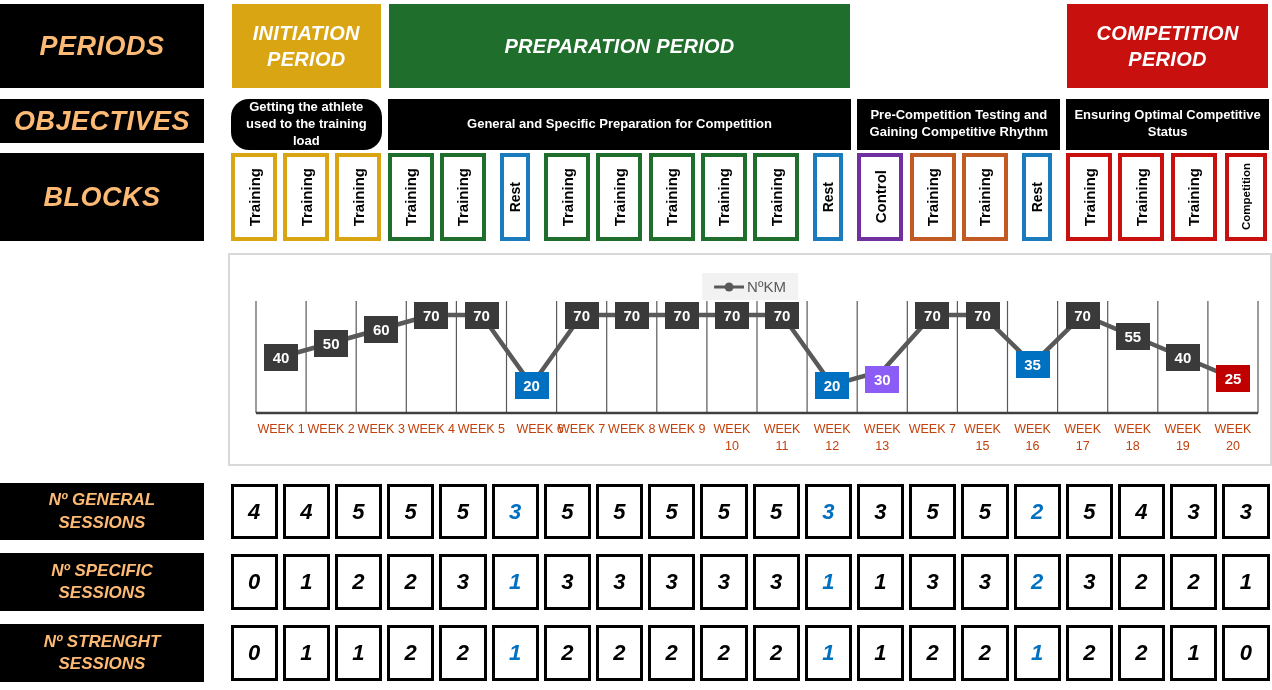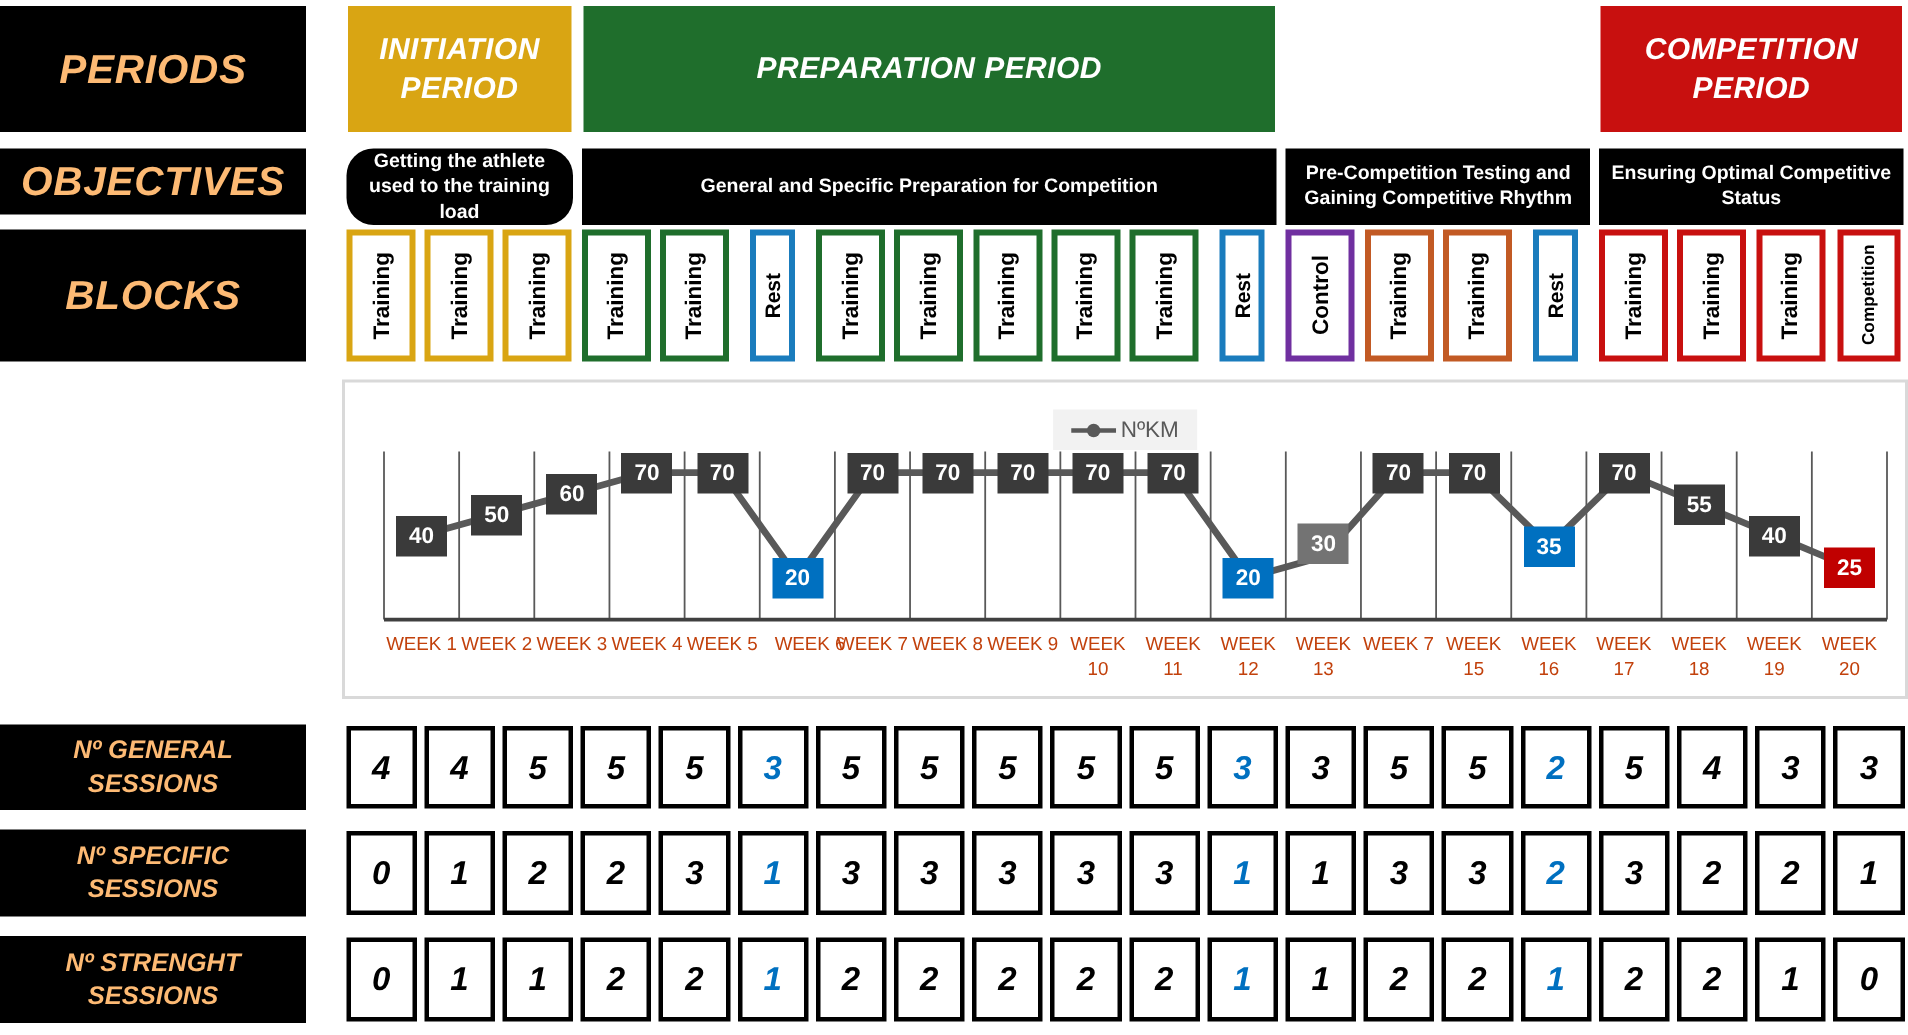--- a/index.html
+++ b/index.html
@@ -248,21 +248,21 @@
         <div class="pt-label" style="left: 134.3px; top: 60.5px; background: rgb(58, 58, 58);">60</div>
         <div class="pt-label" style="left: 184.3px; top: 46.5px; background: rgb(58, 58, 58);">70</div>
         <div class="pt-label" style="left: 234.5px; top: 46.5px; background: rgb(58, 58, 58);">70</div>
         <div class="pt-label" style="left: 284.6px; top: 116.5px; background: rgb(0, 112, 192);">20</div>
         <div class="pt-label" style="left: 334.7px; top: 46.5px; background: rgb(58, 58, 58);">70</div>
         <div class="pt-label" style="left: 384.8px; top: 46.5px; background: rgb(58, 58, 58);">70</div>
         <div class="pt-label" style="left: 434.9px; top: 46.5px; background: rgb(58, 58, 58);">70</div>
         <div class="pt-label" style="left: 484.9px; top: 46.5px; background: rgb(58, 58, 58);">70</div>
         <div class="pt-label" style="left: 535.1px; top: 46.5px; background: rgb(58, 58, 58);">70</div>
         <div class="pt-label" style="left: 585.1px; top: 116.5px; background: rgb(0, 112, 192);">20</div>
-        <div class="pt-label" style="left: 635.3px; top: 94px; background: #737373;">30</div>
+        <div class="pt-label" style="left: 635.3px; top: 111px; background: #8b5cf6;">30</div>
         <div class="pt-label" style="left: 685.4px; top: 46.5px; background: rgb(58, 58, 58);">70</div>
         <div class="pt-label" style="left: 735.5px; top: 46.5px; background: rgb(58, 58, 58);">70</div>
         <div class="pt-label" style="left: 785.6px; top: 95.5px; background: rgb(0, 112, 192);">35</div>
         <div class="pt-label" style="left: 835.6px; top: 46.5px; background: rgb(58, 58, 58);">70</div>
         <div class="pt-label" style="left: 885.8px; top: 67.5px; background: rgb(58, 58, 58);">55</div>
         <div class="pt-label" style="left: 935.9px; top: 88.5px; background: rgb(58, 58, 58);">40</div>
         <div class="pt-label" style="left: 986px; top: 109.5px; background: rgb(192, 0, 0);">25</div>
       </div>
     <div id="week-labels">
         <div class="week-label nowrap" style="left: 26px; width: 50.1px; top: 166px;">WEEK 1</div>

